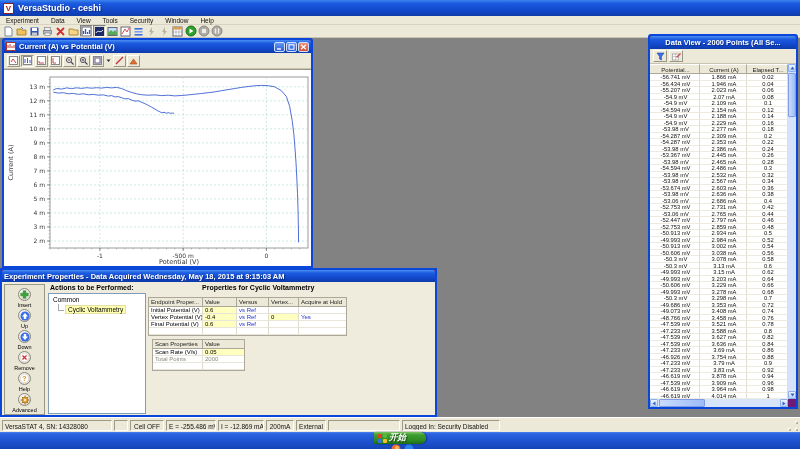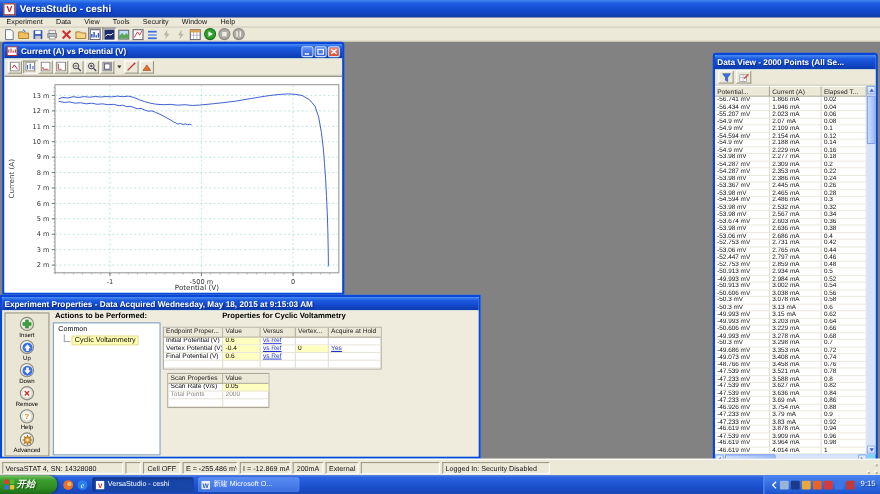--- a/index.html
+++ b/index.html
@@ -20,21 +20,21 @@
     display:flex; align-items:center; border-bottom:1px solid #d8d4c4; }
   .menu-item { font-size:6.5px; color:#111; padding:0 6px; }
 
   
   .toolbar { position:absolute; left:0; top:25px; width:800px; height:13px; background:#ece9d8;
     display:flex; align-items:center; padding-left:2px; border-bottom:1px solid #c8c4b4; }
   .tb-btn { width:13px; height:12px; display:flex; align-items:center; justify-content:center; }
   .tb-btn.pressed { border:1px solid; border-color:#808080 #fff #fff #808080; background:#dcd8c8; }
 
   
-  .xp-window { position:absolute; border:2px solid #0a46d8; background:#7dd3fc; border-radius:3px 3px 0 0; }
+  .xp-window { position:absolute; border:2px solid #0a46d8; background:#701a75; border-radius:3px 3px 0 0; }
   .xp-titlebar { height:13px; background:linear-gradient(180deg,#4a8ff2 0%,#1c5be0 25%,#1246c8 70%,#0d3ba8 100%);
     display:flex; align-items:center; padding:0 2px; border-radius:2px 2px 0 0; }
   .xp-title { color:#fff; font-size:7.5px; font-weight:bold; text-shadow:1px 1px 1px #0a2a80;
     white-space:nowrap; overflow:hidden; flex:1; }
   .win-btns { display:flex; gap:1px; }
   .win-btn { width:11px; height:10px; border-radius:2px; border:1px solid #cfe0ff;
     background:linear-gradient(#6a96f0,#2a5cd8); display:flex; align-items:center; justify-content:center; }
   .win-btn.close { background:linear-gradient(#f0907a,#d84a30); }
 
   
@@ -73,21 +73,21 @@
   .t-row { display:flex; height:7px; }
   .t-cell { border-right:1px solid #e0ddd0; border-bottom:1px solid #e8e5da; font-size:6px; color:#000;
     padding-left:2px; white-space:nowrap; overflow:hidden; line-height:6.5px; }
   .t-cell.val { background:#ffffc0; }
   .t-cell.link { color:#2233cc; text-decoration:underline; }
   .t-cell.dim { color:#8a887c; }
   .ep-c0{width:54px;} .ep-c1{width:34px;} .ep-c2{width:32px;} .ep-c3{width:30px;} .ep-c4{width:47px;border-right:none;}
   .sc-c0{width:50px;} .sc-c1{width:41px;border-right:none;}
 
   
-  #dataview-window { left:648px; top:48px; width:150px; height:375px; }
+  #dataview-window { left:648px; top:34px; width:150px; height:375px;text-align:center; }
   .dv-toolbar { height:15px; background:#ece9d8; display:flex; align-items:center; gap:2px; padding-left:3px;
     border-bottom:1px solid #c8c4b4; }
   .dv-tbtn { width:14px; height:12px; border:1px solid; border-color:#fff #9a9786 #9a9786 #fff;
     display:flex; align-items:center; justify-content:center; background:#ece9d8; }
   .dv-header { position:absolute; left:0; top:28px; display:flex; height:10px; width:138px; }
   .dv-hcell { background:#ece9d8; border-right:1px solid #aca899; border-bottom:1px solid #aca899;
     border-top:1px solid #fff; font-size:6px; color:#222; padding:1.5px 0 0 2px; white-space:nowrap; overflow:hidden; }
   .dv-h0{width:50px;} .dv-h1{width:47px;} .dv-h2{width:41px;}
   .dv-body { position:absolute; left:0; top:38px; width:138px; height:325px; background:#fff; overflow:hidden; }
   .dv-row { display:flex; height:6.5px; }
@@ -102,21 +102,21 @@
 
   
   .statusbar { position:absolute; left:0; top:417px; width:800px; height:15px; background:#ece9d8; border-top:1px solid #fff; }
   .seg { position:absolute; top:2px; height:11px; border:1px solid; border-color:#9d9a88 #fff #fff #9d9a88;
     font-size:6.5px; color:#111; padding:1.5px 2px 0 2px; white-space:nowrap; overflow:hidden; }
   .grip { position:absolute; right:2px; top:4px; width:9px; height:9px; }
   .grip i { position:absolute; width:2px; height:2px; background:#b8b4a0; box-shadow:-1px -1px 0 #fff; }
 
   
   .taskbar { position:absolute; left:0; top:432px; width:800px; height:17px;
-    background:linear-gradient(180deg,#4a80ee 0%,#2a62e0 12%,#1c50cc 60%,#1644b8 100%); display:flex; align-items:center; }
+    background:linear-gradient(180deg,#4a80ee 0%,#2a62e0 12%,#1c50cc 60%,#1644b8 100%); display:flex; align-items:center;flex-direction:column; }
   .start-btn { width:52px; height:17px; border-radius:0 8px 8px 0;
     background:linear-gradient(180deg,#7cc464 0%,#3c9e2e 25%,#2e8b23 70%,#1e6b18 100%);
     display:flex; align-items:center; padding-left:4px; gap:2px; box-shadow:1px 0 2px rgba(0,0,0,.4); }
   .start-label { color:#fff; font-size:8.5px; font-weight:bold; font-style:italic; text-shadow:1px 1px 1px #1a4a10; }
   .flag { width:9px; height:9px; display:grid; grid-template-columns:4px 4px; grid-template-rows:4px 4px; gap:1px; }
   .flag i { border-radius:1px; }
   .ql { display:flex; align-items:center; gap:3px; margin-left:5px; }
   .task-btn { height:13px; margin-left:4px; width:92px; border-radius:2px; display:flex; align-items:center;
     gap:3px; padding-left:3px; font-size:6.5px; color:#fff; white-space:nowrap; overflow:hidden;
     background:linear-gradient(#5a8cf2,#3a6fe0); box-shadow:inset 0 0 1px #9ab8f8; }

